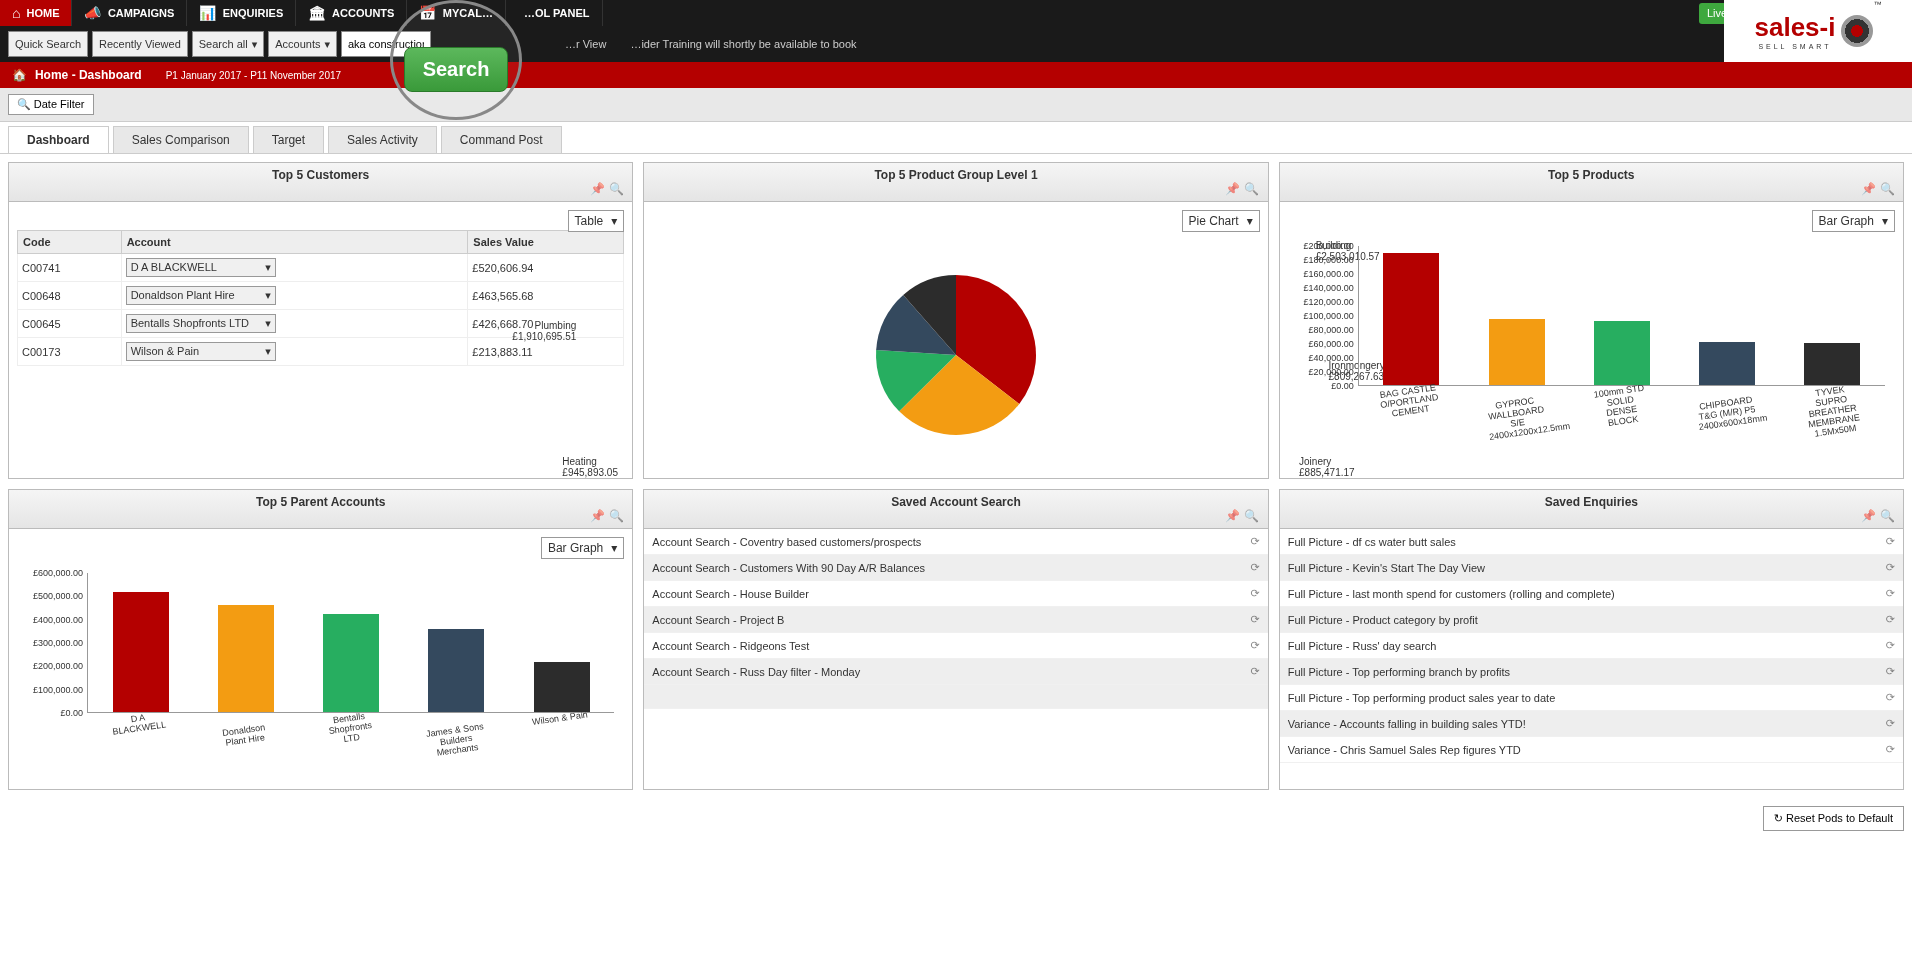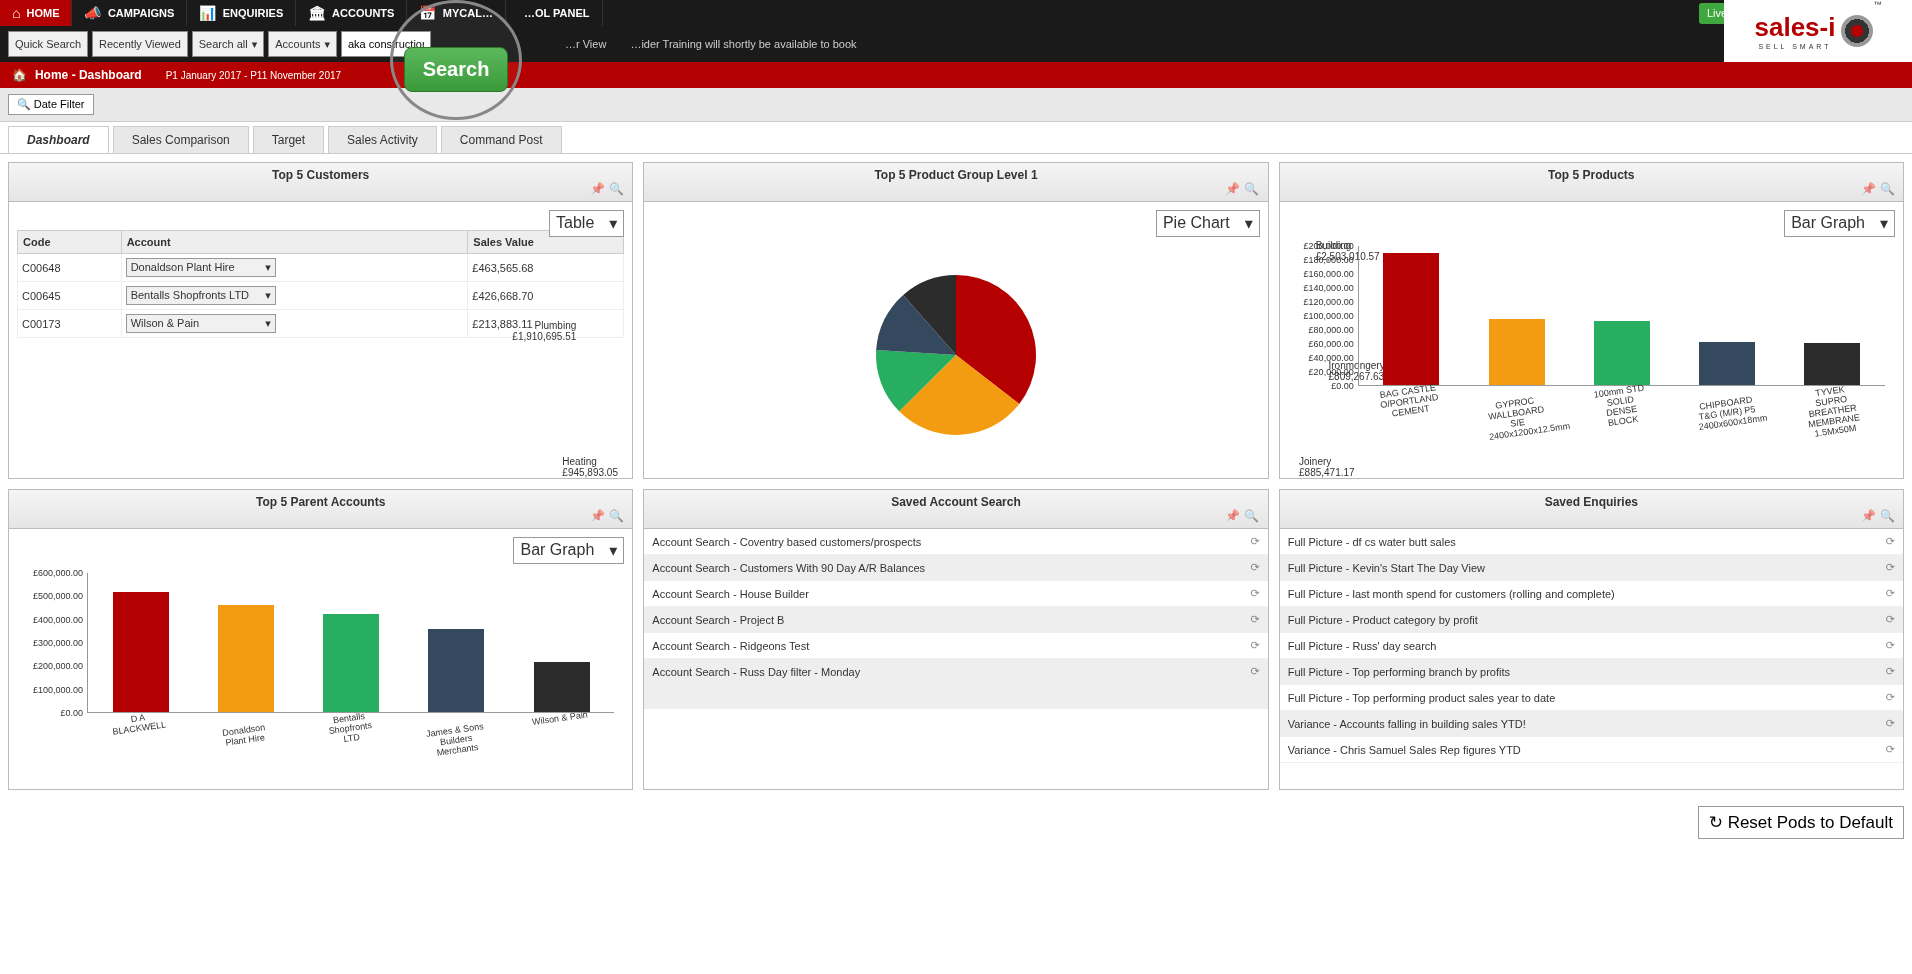--- a/index.html
+++ b/index.html
@@ -35,29 +35,29 @@
 .crumb .home-ic { margin-right:8px;}
 .crumb .period { margin-left:24px; font-weight:normal; font-size:10px;}
 
 
 .utilbar { background:#e8e8e8; padding:6px 8px; border-bottom:1px solid #ccc;}
 .util-btn { background:#fff; border:1px solid #999; padding:3px 8px; font-size:11px; cursor:pointer;}
 
 
 .tabrow { display:flex; gap:4px; padding:4px 8px 0 8px; background:#fff;}
 .tab { padding:6px 18px; background:#e8e8e8; border:1px solid #ccc; border-bottom:none; font-size:12px; cursor:pointer;}
-.tab.active { background:#fff; font-weight:bold;font-style:italic;}
+.tab.active { background:#fff; font-weight:bold;}
 .dashboard-area { padding:8px; display:grid; grid-template-columns: 1fr 1fr 1fr; gap:10px; border-top:1px solid #ccc;}
 
 
 .widget { border:1px solid #bbb; background:#fff; display:flex; flex-direction:column;}
 .widget-header { background:linear-gradient(#f5f5f5,#e5e5e5); border-bottom:1px solid #bbb; padding:5px 8px; font-size:12px; font-weight:bold; display:flex; align-items:center;flex-direction:column;}
 .widget-header .tools { margin-left:auto; display:flex; gap:4px; opacity:0.6;}
 .widget-body { padding:8px; position:relative; min-height:260px;}
-.view-select { position:absolute; top:8px; right:8px; background:#fff; border:1px solid #999; padding:3px 6px; font-size:16px; display:flex; align-items:flex-start; gap:15px;}
+.view-select { position:absolute; top:8px; right:8px; background:#fff; border:1px solid #999; padding:3px 6px; font-size:12px; display:flex; align-items:flex-end; gap:8px;}
 
 
 table.data { width:100%; border-collapse:collapse; margin-top:20px;}
 table.data th { background:#eee; border:1px solid #ccc; padding:5px; text-align:left; font-size:11px;}
 table.data td { border:1px solid #eee; padding:4px; font-size:11px;}
 .acct-dd { background:#f0f0f0; border:1px solid #999; padding:2px 4px; display:flex; justify-content:space-between; width:150px; font-size:11px;}
 
 
 .pie-wrap { display:flex; align-items:center; justify-content:center; height:230px; position:relative; margin-top:30px;}
 .pie-label { position:absolute; font-size:10px; white-space:nowrap;}
@@ -70,21 +70,21 @@
 .bar-chart .bar { width:56px;}
 .bar-chart .x-labels { position:absolute; left:70px; right:10px; bottom:0; height:40px; display:flex; justify-content:space-around;}
 .bar-chart .x-lab { font-size:9px; width:60px; text-align:center; transform:rotate(-8deg); transform-origin:center;}
 
 
 .list-row { display:flex; align-items:center; padding:6px 8px; font-size:11px; border-bottom:1px solid #f0f0f0;}
 .list-row:nth-child(even){ background:#eee;}
 .list-row .spin { margin-left:auto; opacity:0.6;}
 
 .footer-bar { display:flex; justify-content:flex-end; padding:8px;}
-.reset-btn { background:#fff; border:1px solid #999; padding:5px 10px; font-size:17px; cursor:pointer;}
+.reset-btn { background:#fff; border:1px solid #999; padding:5px 10px; font-size:11px; cursor:pointer;}
 
 .caret::after{content:"▾";}
 </style>
 </head>
 <body>
 
 <div class="topnav">
   <div class="nav-left" id="nav-items">
       <div class="nav-item active">
         <span class="icon">⌂</span>
@@ -187,20 +187,30 @@
         </div>
       <table class="data">
         <thead>
             <tr id="cust-head">
               <th>Code</th>
               <th>Account</th>
               <th>Sales Value</th>
             </tr>
           </thead>
         <tbody id="cust-body">
+            <tr>
+              <td>C00741</td>
+  <td>
+                <div class="acct-dd">
+                  <span>D A BLACKWELL</span>
+                  <span class="caret"></span>
+                </div>
+              </td>
+  <td>£520,606.94</td>
+            </tr>
             <tr>
               <td>C00648</td>
   <td>
                 <div class="acct-dd">
                   <span>Donaldson Plant Hire</span>
                   <span class="caret"></span>
                 </div>
               </td>
   <td>£463,565.68</td>
             </tr>

